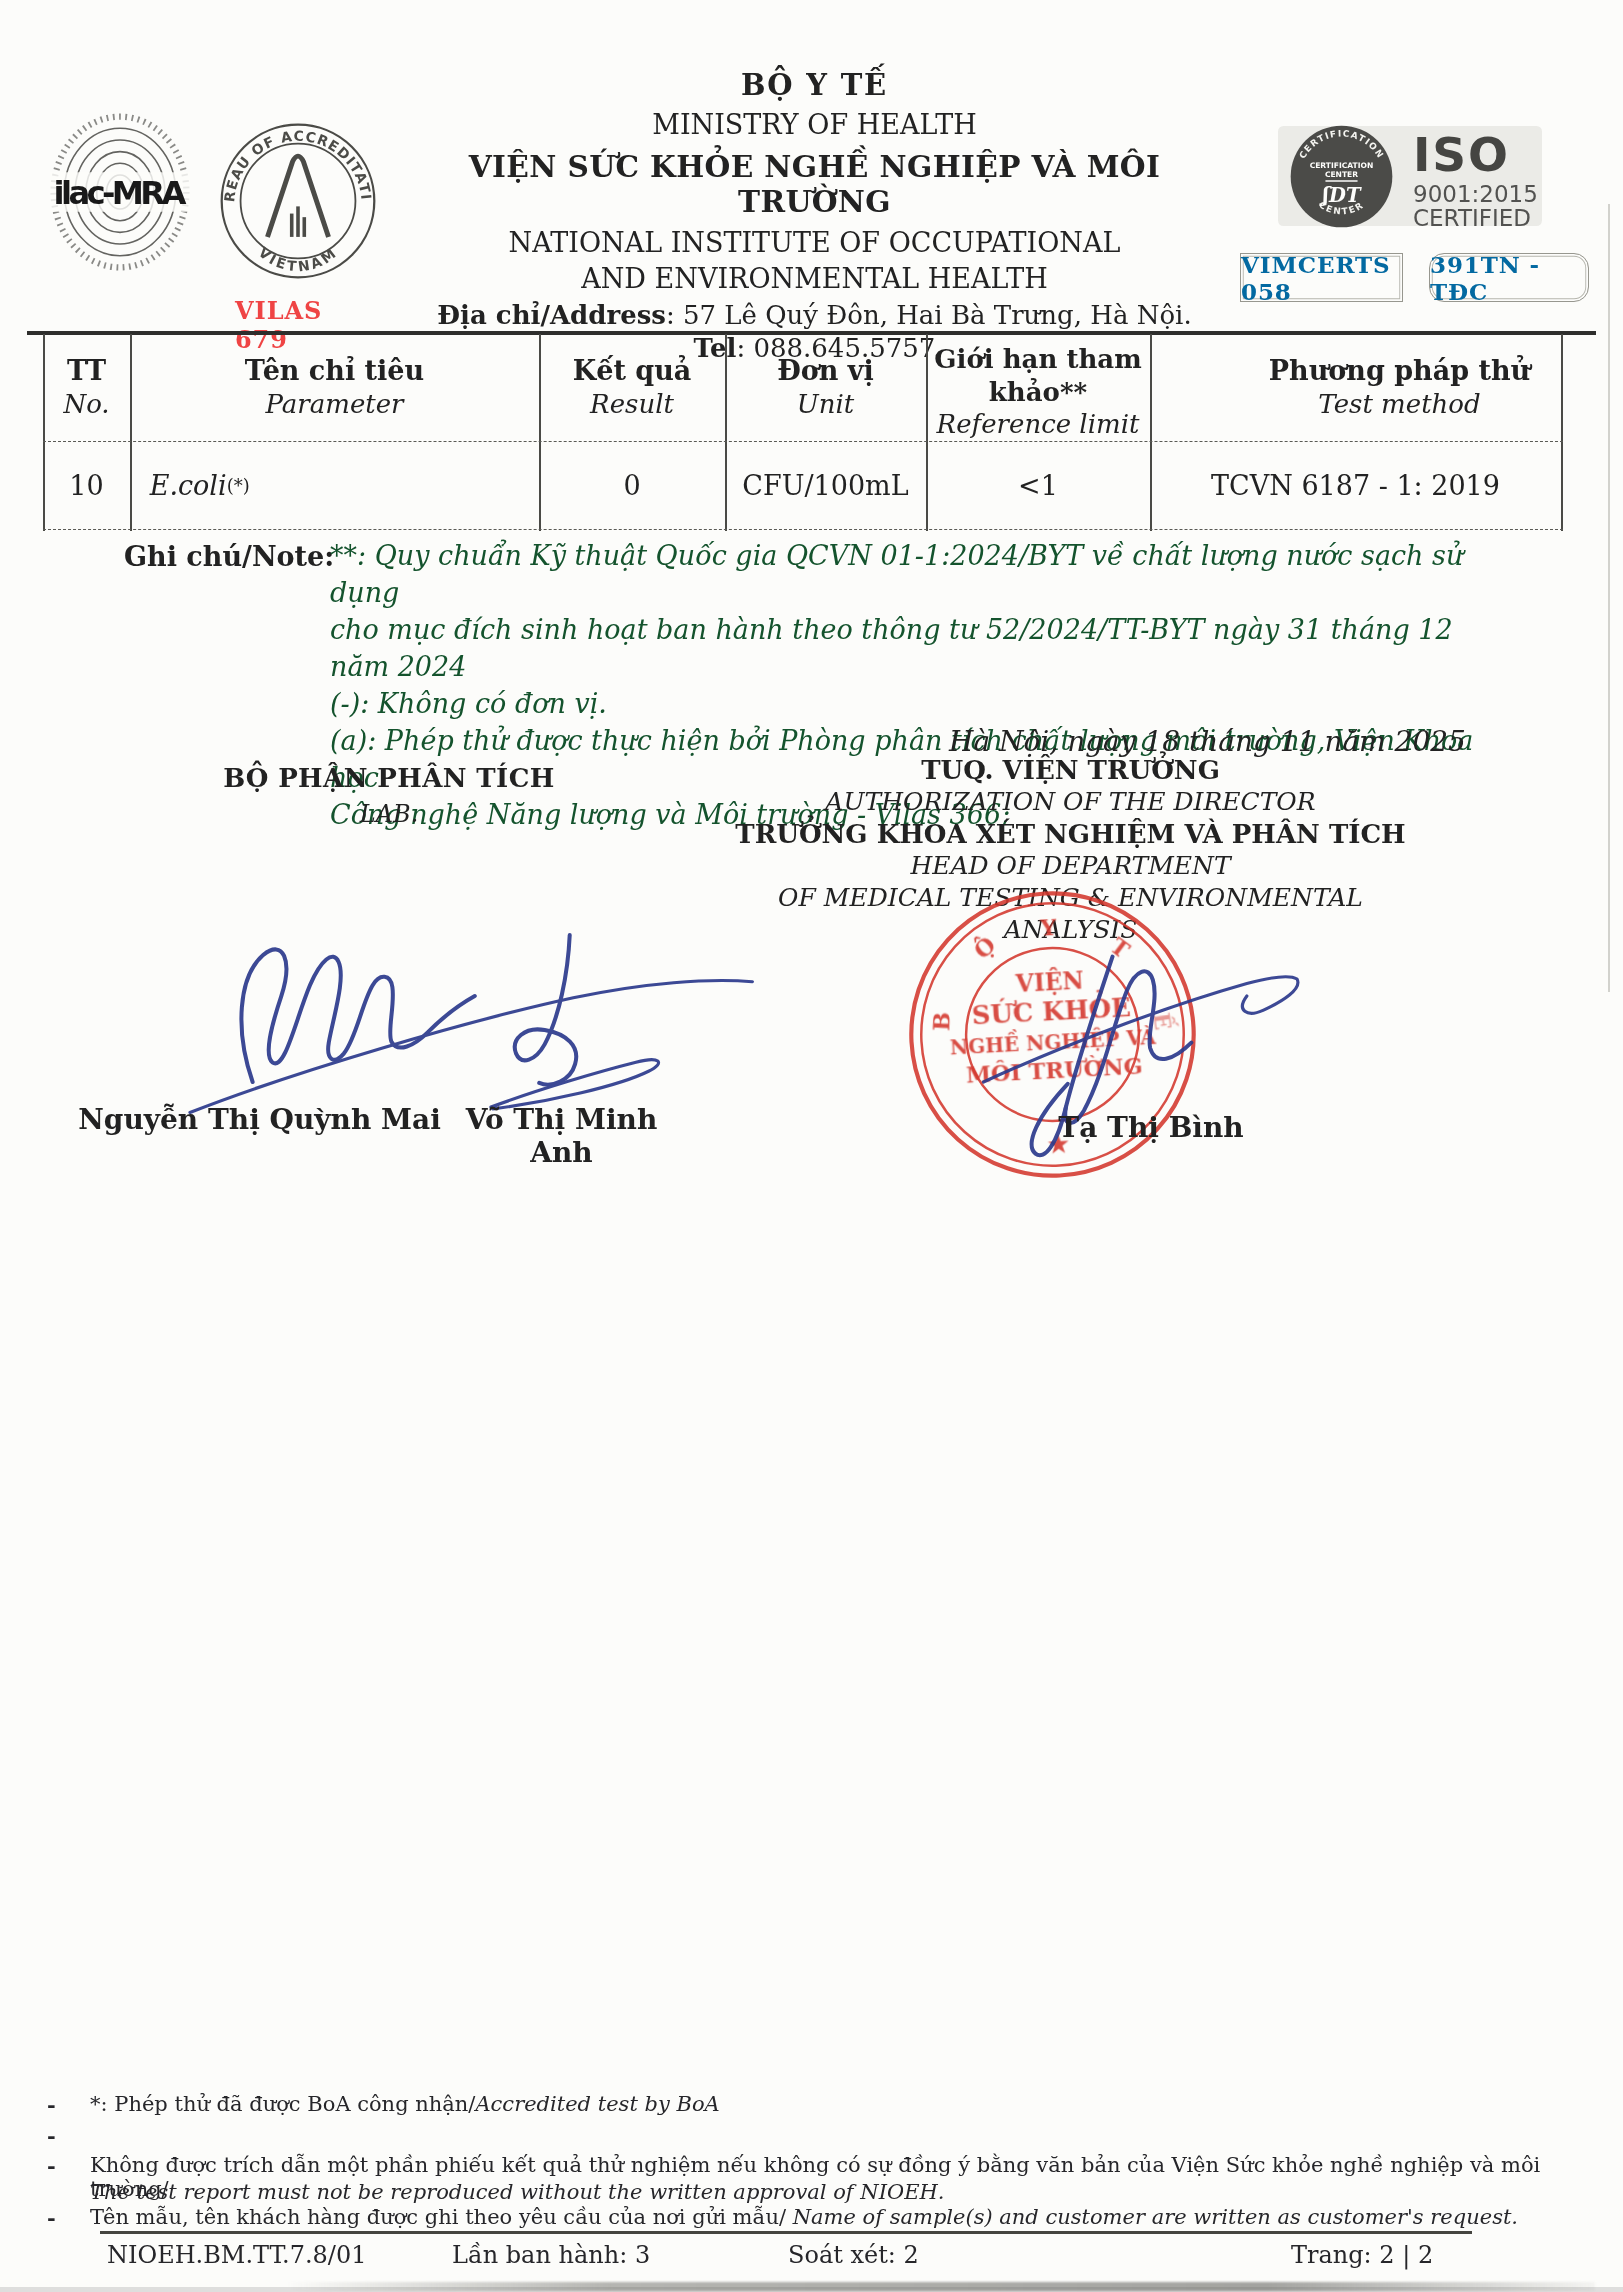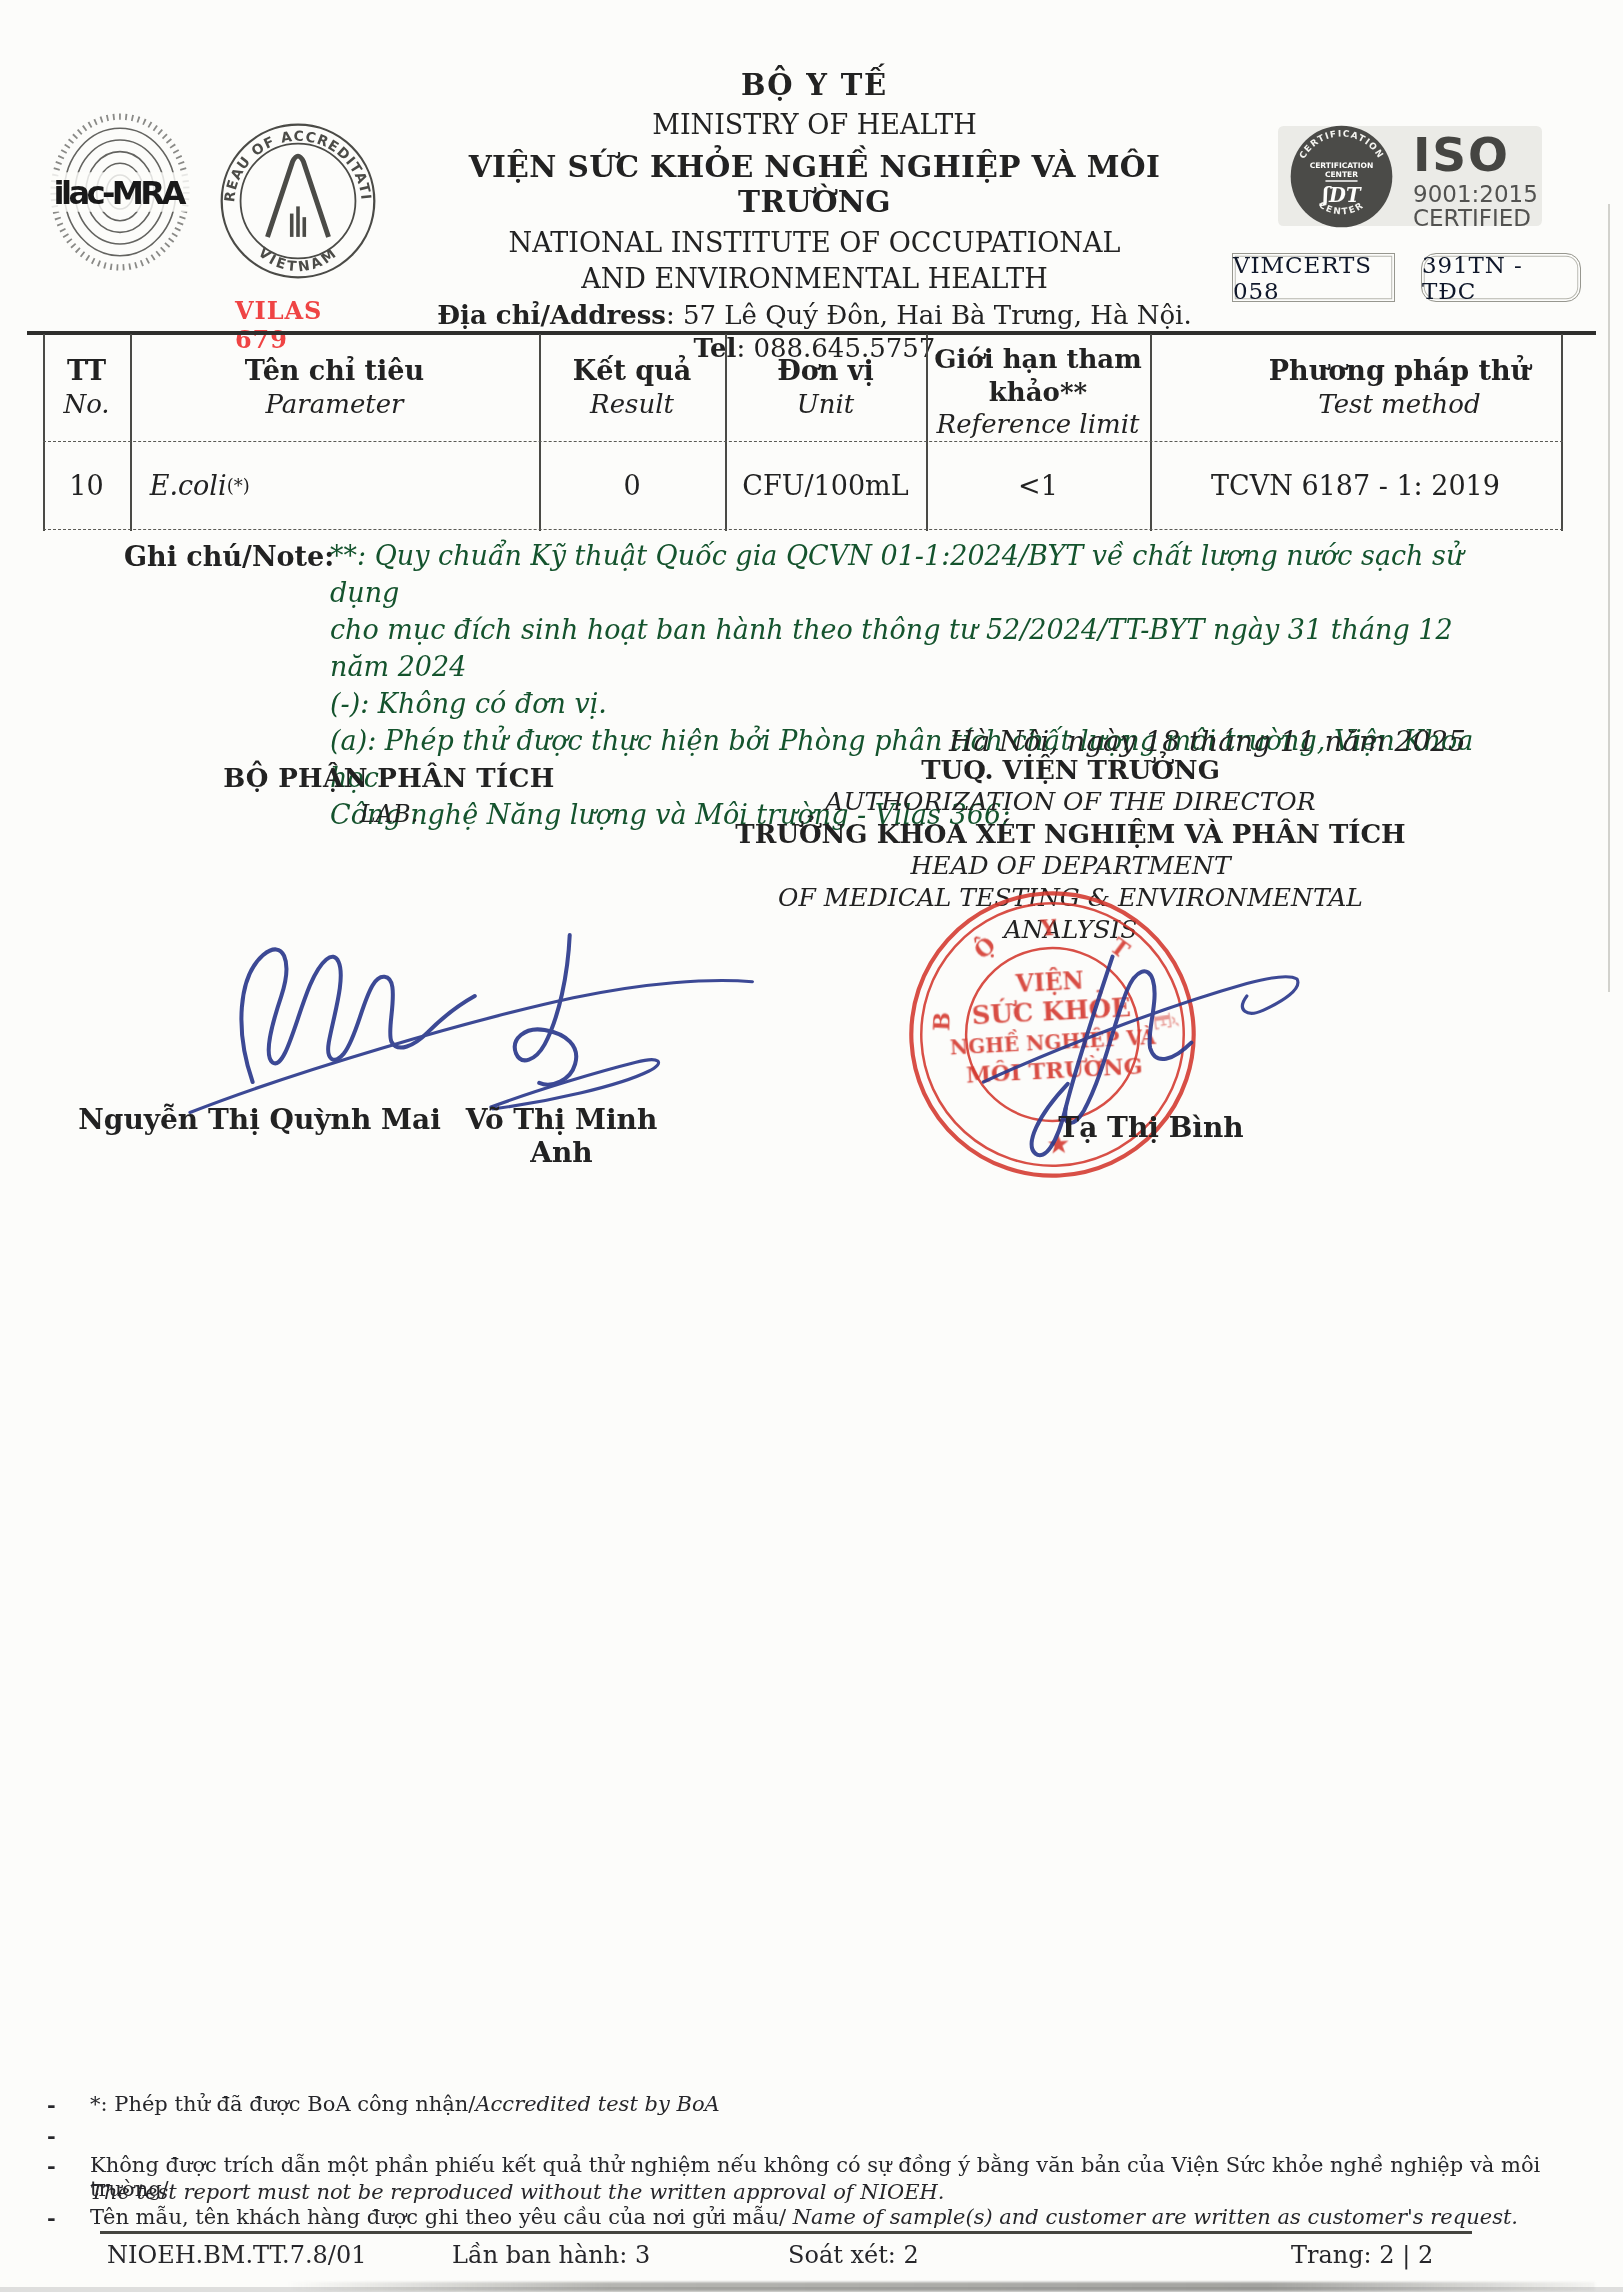--- a/index.html
+++ b/index.html
@@ -21,23 +21,23 @@
 
   .vilas-text{left:235px;top:296px;width:143px;text-align:left;font-size:24px;font-weight:bold;
               color:#ef4444;letter-spacing:0.9px;}
 
   
   .iso-panel{left:1278px;top:126px;width:264px;height:100px;background:#ebebe7;border-radius:5.4px;}
   .iso-text{left:1413px;top:131px;width:143px;color:#454542;line-height:1;}
   .iso-title{font-size:47px;font-weight:bold;font-family:"DejaVu Sans","Liberation Sans",sans-serif;letter-spacing:1.8px;}
   .iso-l2{font-size:23px;margin-top:4.5px;font-family:"DejaVu Sans","Liberation Sans",sans-serif;color:#525250;}
   .iso-l3{font-size:23px;margin-top:1.8px;font-family:"DejaVu Sans","Liberation Sans",sans-serif;color:#525250;}
-  .cert-box{border:1.8px solid #97978f;color:#0f172a;font-weight:normal;font-size:23px;
+  .cert-box{border:1.8px solid #97978f;color:#0369a1;font-weight:bold;font-size:23px;
             display:flex;align-items:center;justify-content:center;letter-spacing:0.9px;background:#fcfcfa;
-            box-shadow:inset 0 0 0 1.8px #fcfcfa, inset 0 0 0 2.7px #b5b5ad;}
+            box-shadow:inset 0 0 0 1.8px #fcfcfa, inset 0 0 0 2.7px #b5b5ad;margin-left:8px;}
   .box1{left:1232px;top:253px;width:161px;height:47px;}
   .box2{left:1421px;top:253px;width:158px;height:47px;border-radius:15px;}
 
   
   .topline{left:27px;top:331px;width:1569px;height:3.6px;background:#2e2e2c;}
   .tbl{left:43px;top:334px;width:1520px;height:197px;}
   .vline{position:absolute;top:0;width:1.8px;height:197px;background:#4a4a46;}
   .hdash{position:absolute;left:0;width:1520px;height:0;border-top:1.8px dashed #5a5a55;}
   .cell{position:absolute;display:flex;flex-direction:column;justify-content:center;align-items:center;text-align:center;}
   .cell-vi{font-size:27px;font-weight:bold;line-height:1.25;}

